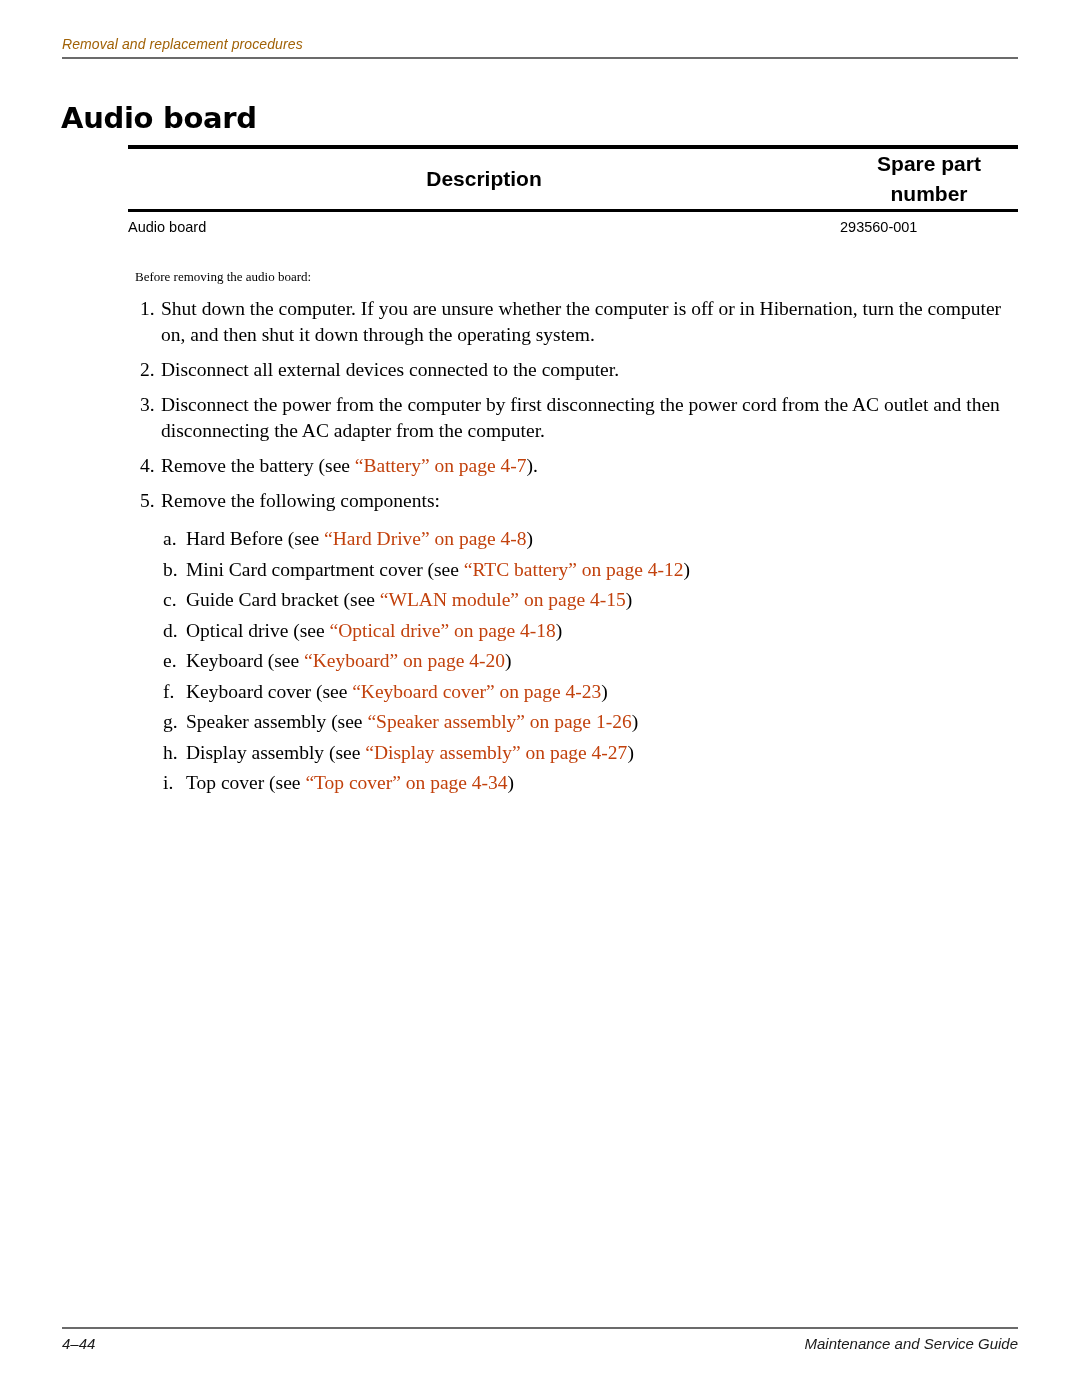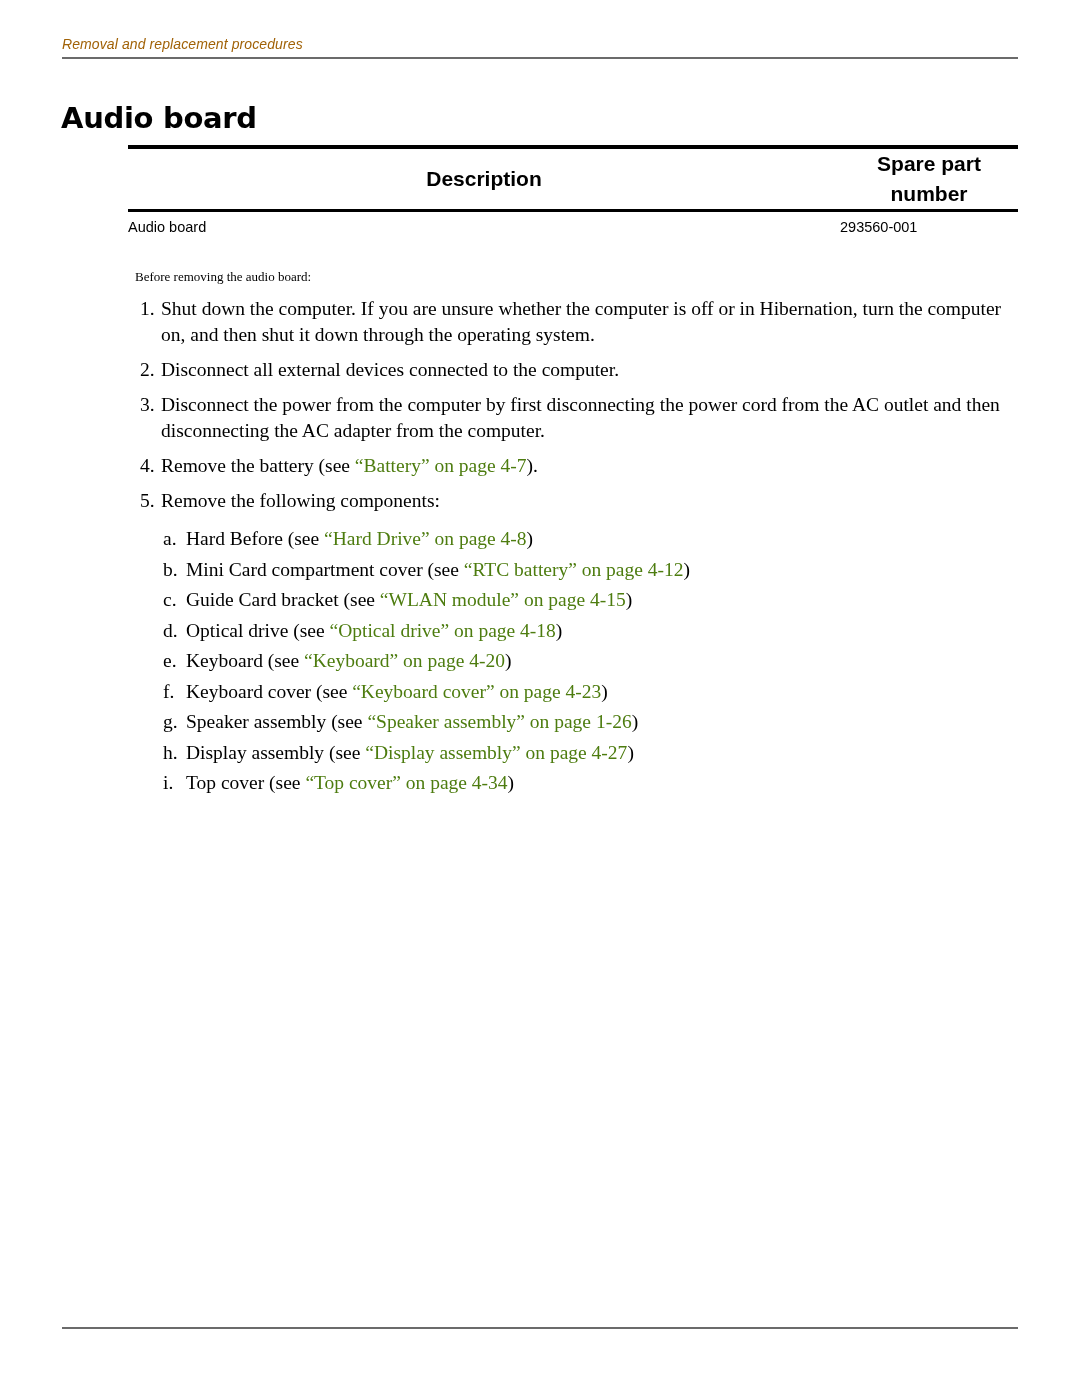--- a/index.html
+++ b/index.html
@@ -142,21 +142,21 @@
   .substep-marker {
     flex: 0 0 auto;
     width: 23px;
     text-align: left;
   }
   .substep-text {
     flex: 1 1 auto;
     white-space: nowrap;
   }
 
-  .xref { color: #4d7c0f; }
+  .xref { color: #c2410c; }
 
   
   .footer {
     position: absolute;
     left: 62px;
     top: 1327px;
     width: 956px;
   }
   .footer-rule {
     height: 2px;
@@ -277,15 +277,19 @@
       <div class="substep">
         <span class="substep-marker">i.</span>
         <span class="substep-text"><span>Top cover (see </span><a class="xref">“Top cover” on page 4-34</a><span>)</span></span>
       </div>
 
     </div>
   </div>
 
   <div class="footer">
     <div class="footer-rule"></div>
+    <div class="footer-row">
+      <span class="footer-page">4–44</span>
+      <span class="footer-guide">Maintenance and Service Guide</span>
+    </div>
   </div>
 
 </div>
 
 </body></html>

